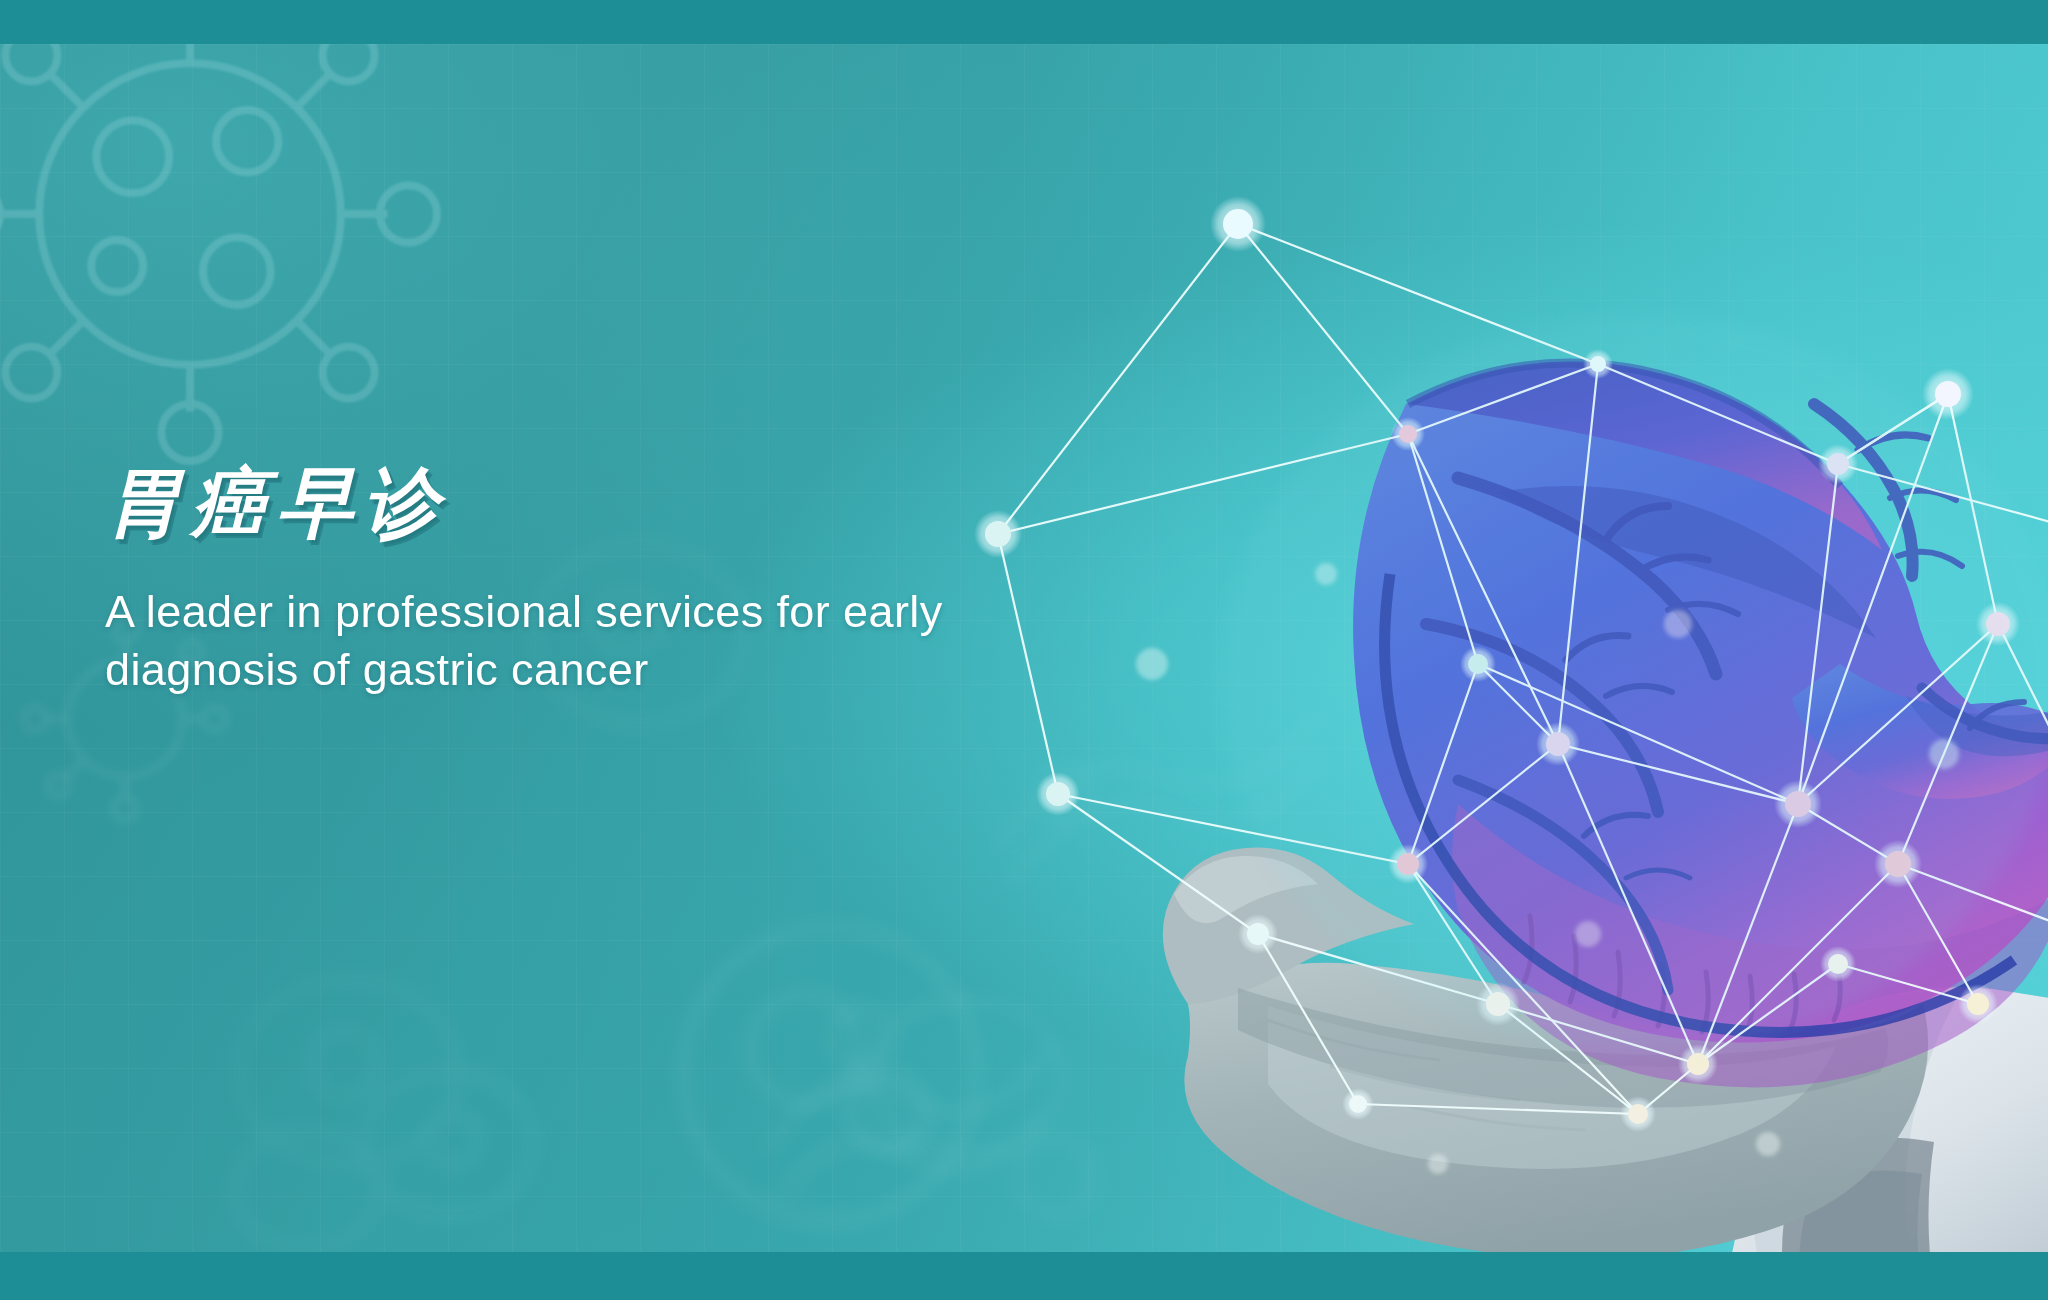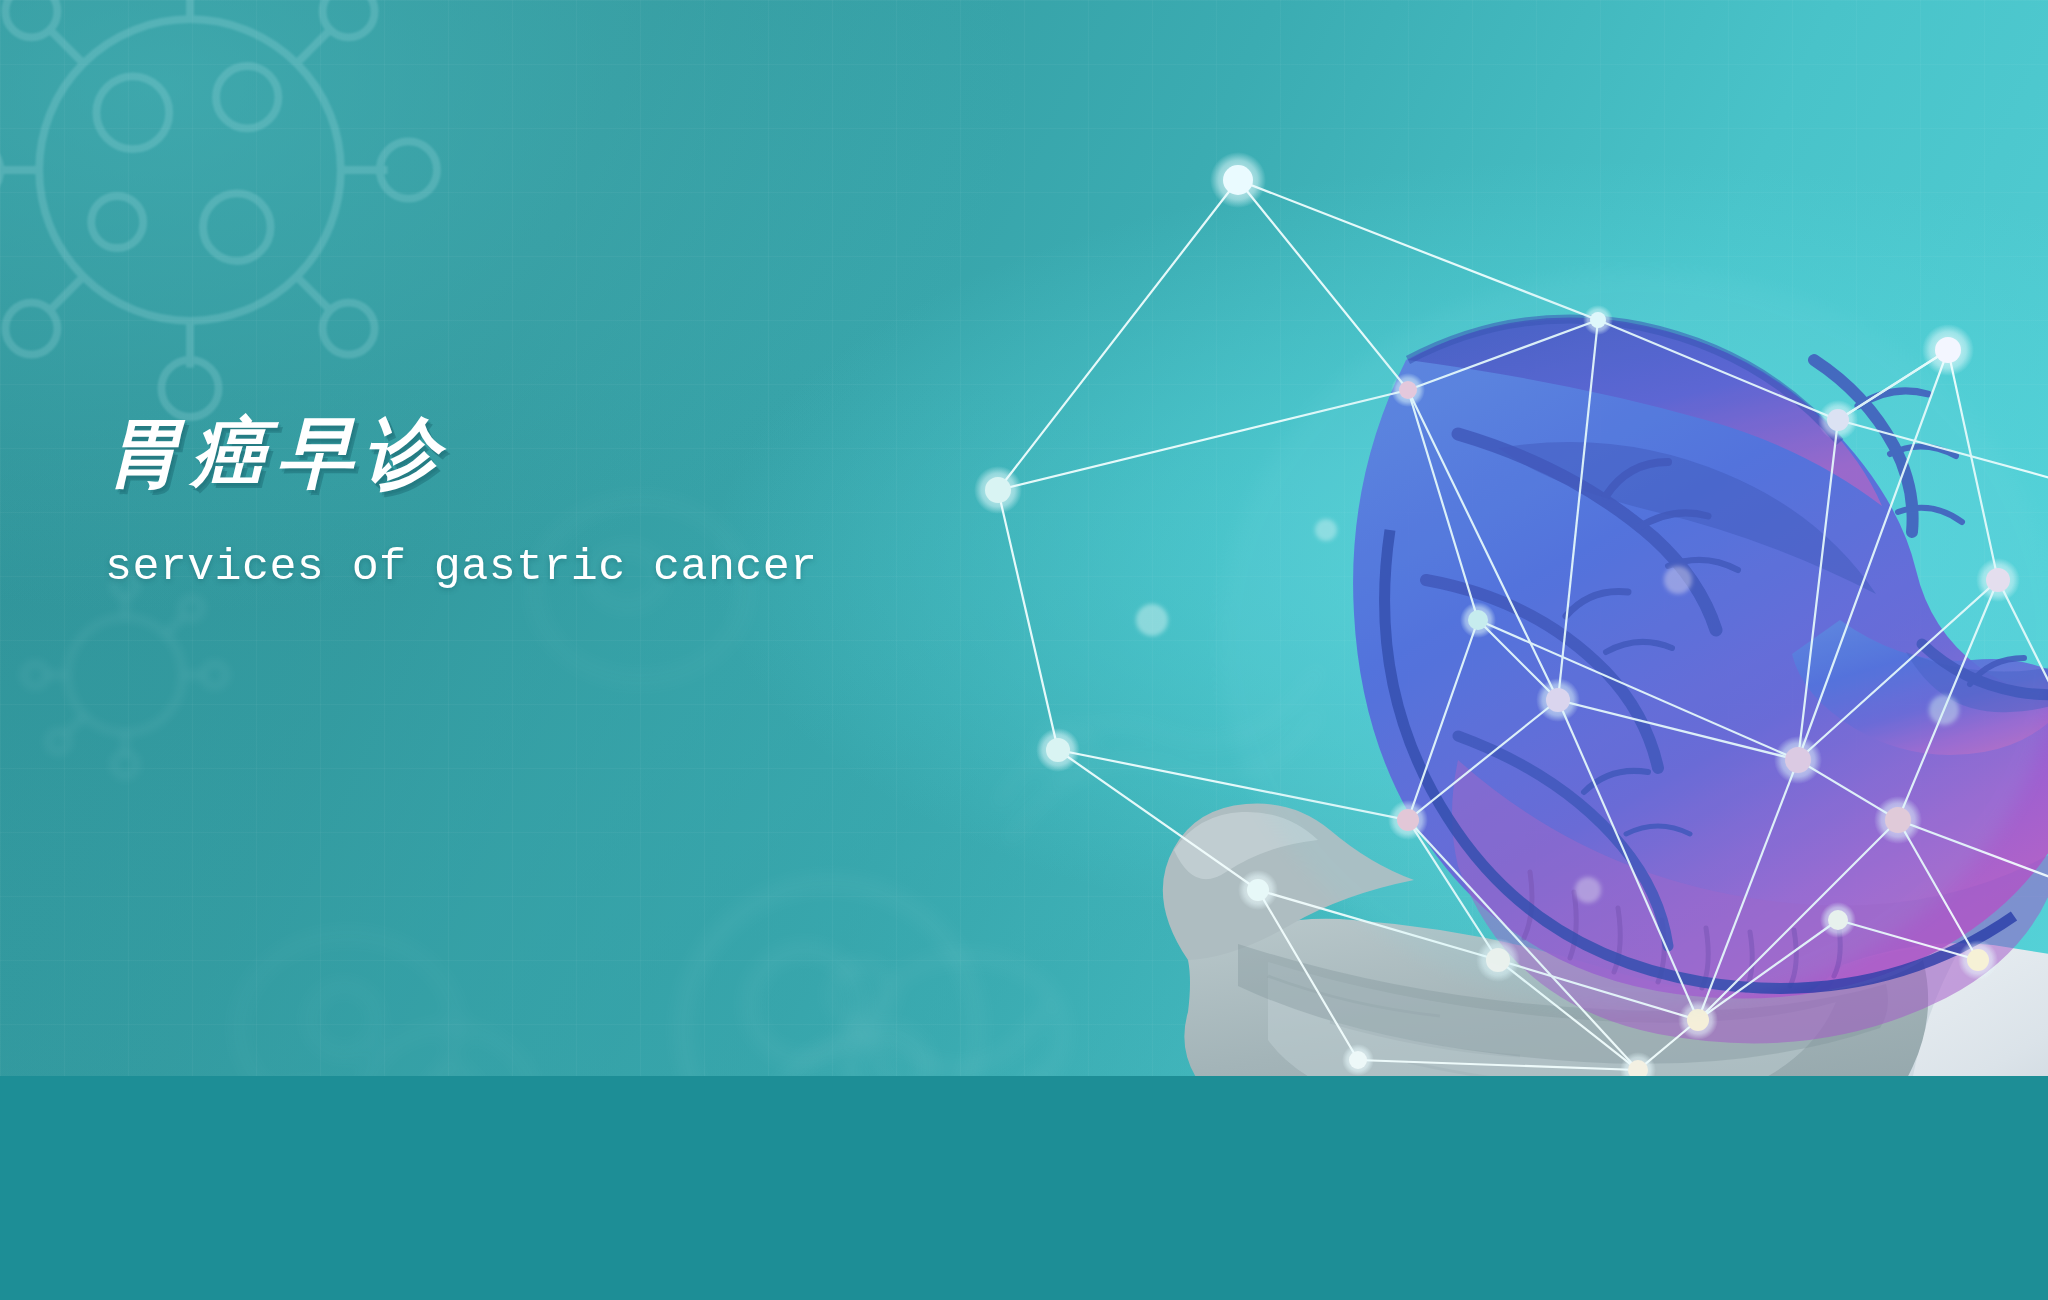--- a/index.html
+++ b/index.html
@@ -1,27 +1,28 @@
 <!DOCTYPE html>
 <html><head>
 <meta charset="utf-8">
 <style>
   html,body{margin:0;padding:0;background:#1d8e96;}
   *{box-sizing:border-box;}
 
   #banner{
     position:relative;
-    width:2048px;height:1076px;
+    width:2048px;height:1208px;
     overflow:hidden;
-    font-family:Liberation Mono, monospace;
+    font-family:Liberation Sans, sans-serif;
     background:
       radial-gradient(ellipse 70% 60% at 78% 52%, rgba(86,215,222,.85) 0%, rgba(86,215,222,0) 62%),
       radial-gradient(ellipse 60% 70% at 8% 8%,  rgba(74,184,188,.55) 0%, rgba(74,184,188,0) 70%),
       radial-gradient(ellipse 80% 90% at 30% 95%, rgba(52,160,166,.6) 0%, rgba(52,160,166,0) 70%),
       linear-gradient(115deg,#2f9197 0%, #33999e 26%, #3bacb2 50%, #49c3c9 72%, #55d2d8 100%);
+    margin-top: 44px;
   }
 
   
   .grid{
     position:absolute;inset:0;
     background-image:
       repeating-linear-gradient(to right, rgba(255,255,255,.035) 0 1px, transparent 1px 64px),
       repeating-linear-gradient(to bottom, rgba(255,255,255,.035) 0 1px, transparent 1px 64px);
     pointer-events:none;
   }
@@ -157,21 +158,22 @@
         <path d="M10 100 q40 -60 90 -40 t88 -34"></path>
         <path d="M16 120 q44 -58 92 -40 t80 -30"></path>
         <circle cx="46" cy="70" r="14"></circle>
       </g>
     </svg>
   </div>
 
   <div class="copy">
     <div class="h-line">胃癌早诊</div>
     <div class="sub">
-      <div>services of gastric cancer</div>
+      <div>A leader in professional services for early</div>
+      <div>diagnosis of gastric cancer</div>
     </div>
   </div>
 
   <div class="art">
     <svg viewBox="0 0 1120 1260" preserveAspectRatio="xMidYMid meet">
       <defs>
         <linearGradient id="organGrad" x1="0.15" y1="0" x2="0.75" y2="1">
           <stop offset="0%" stop-color="#5a7ae0"></stop>
           <stop offset="32%" stop-color="#4e63dd"></stop>
           <stop offset="62%" stop-color="#6a5ad6"></stop>

